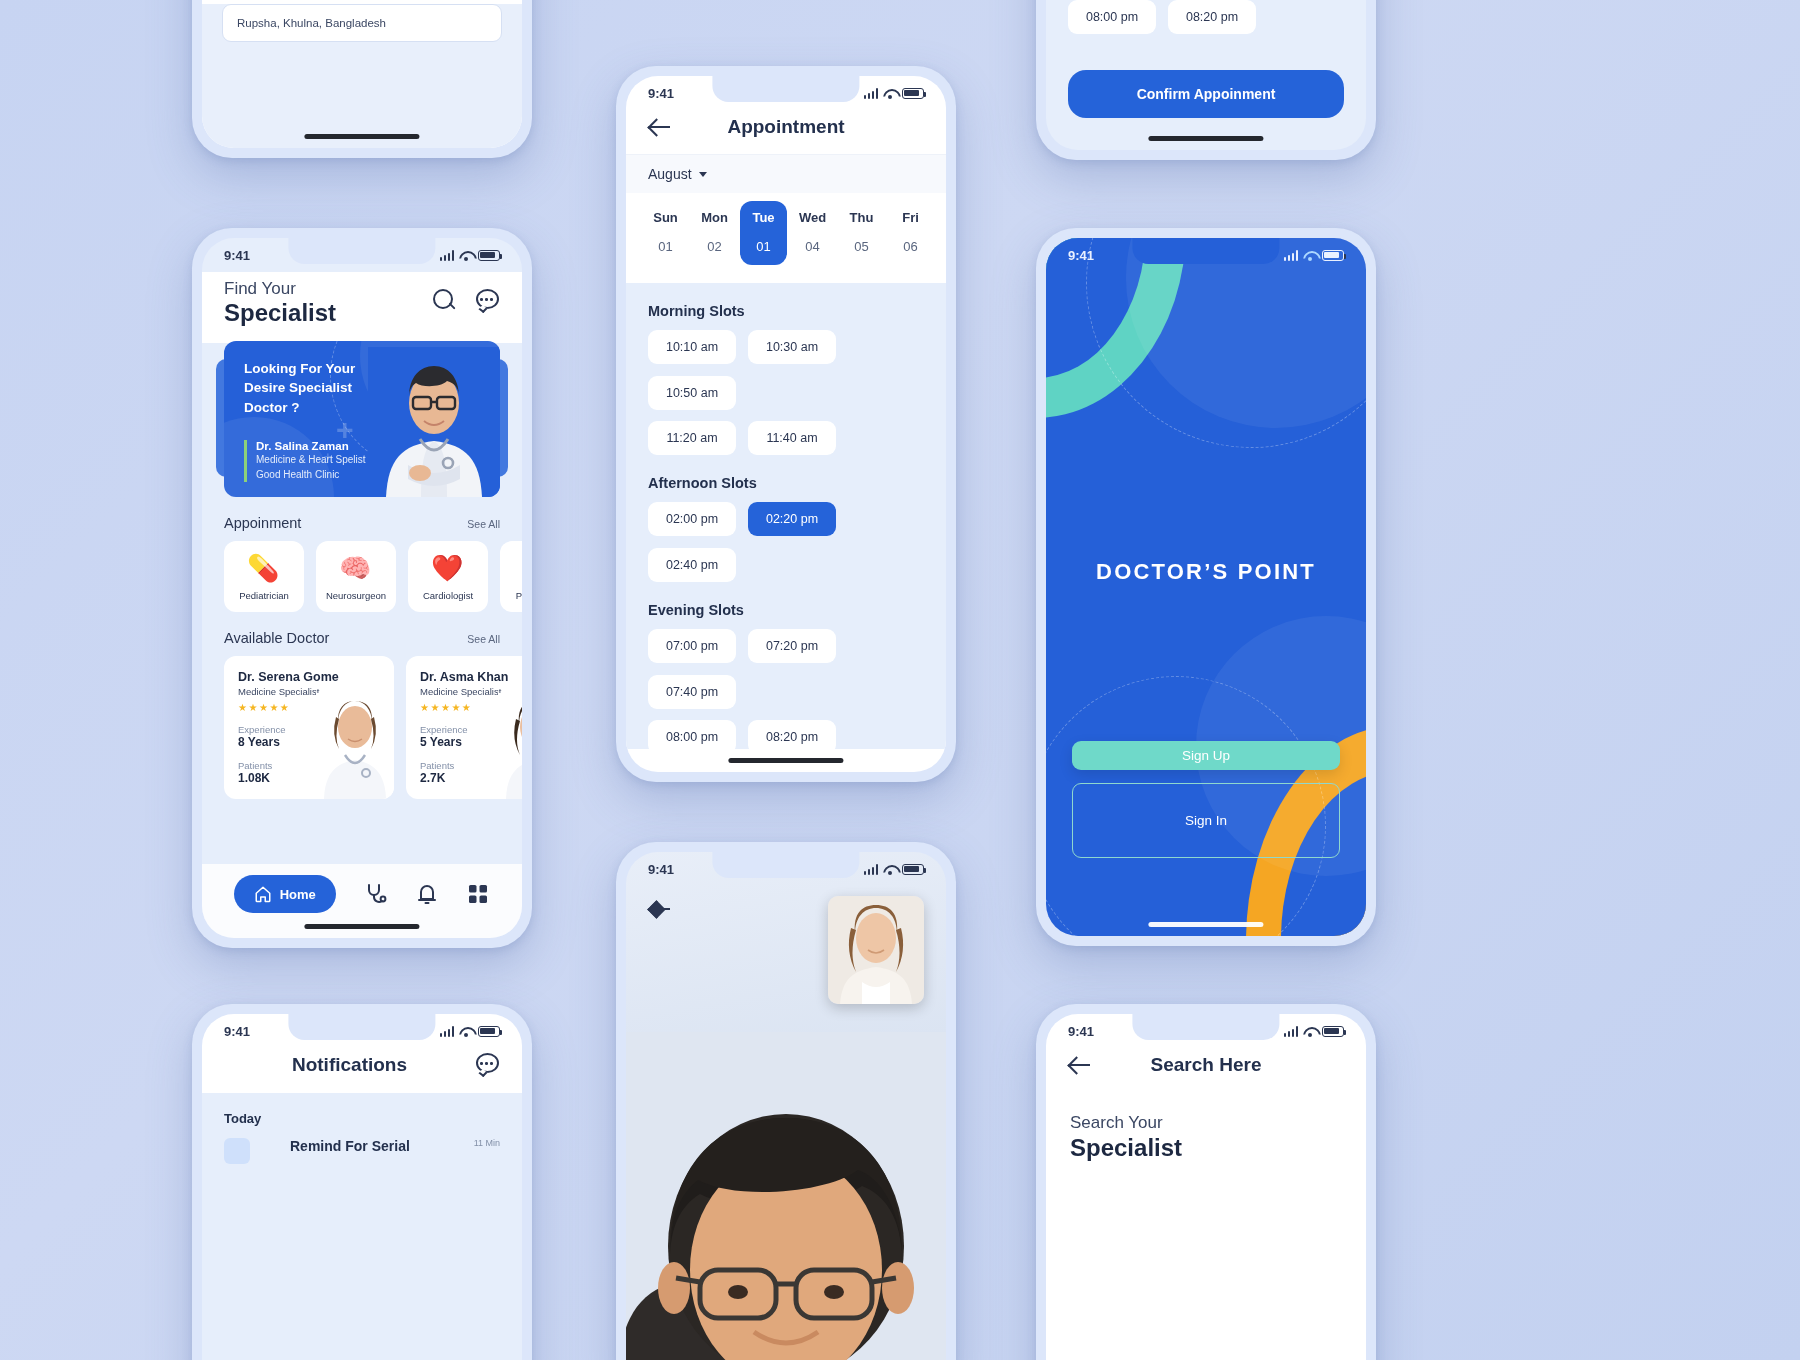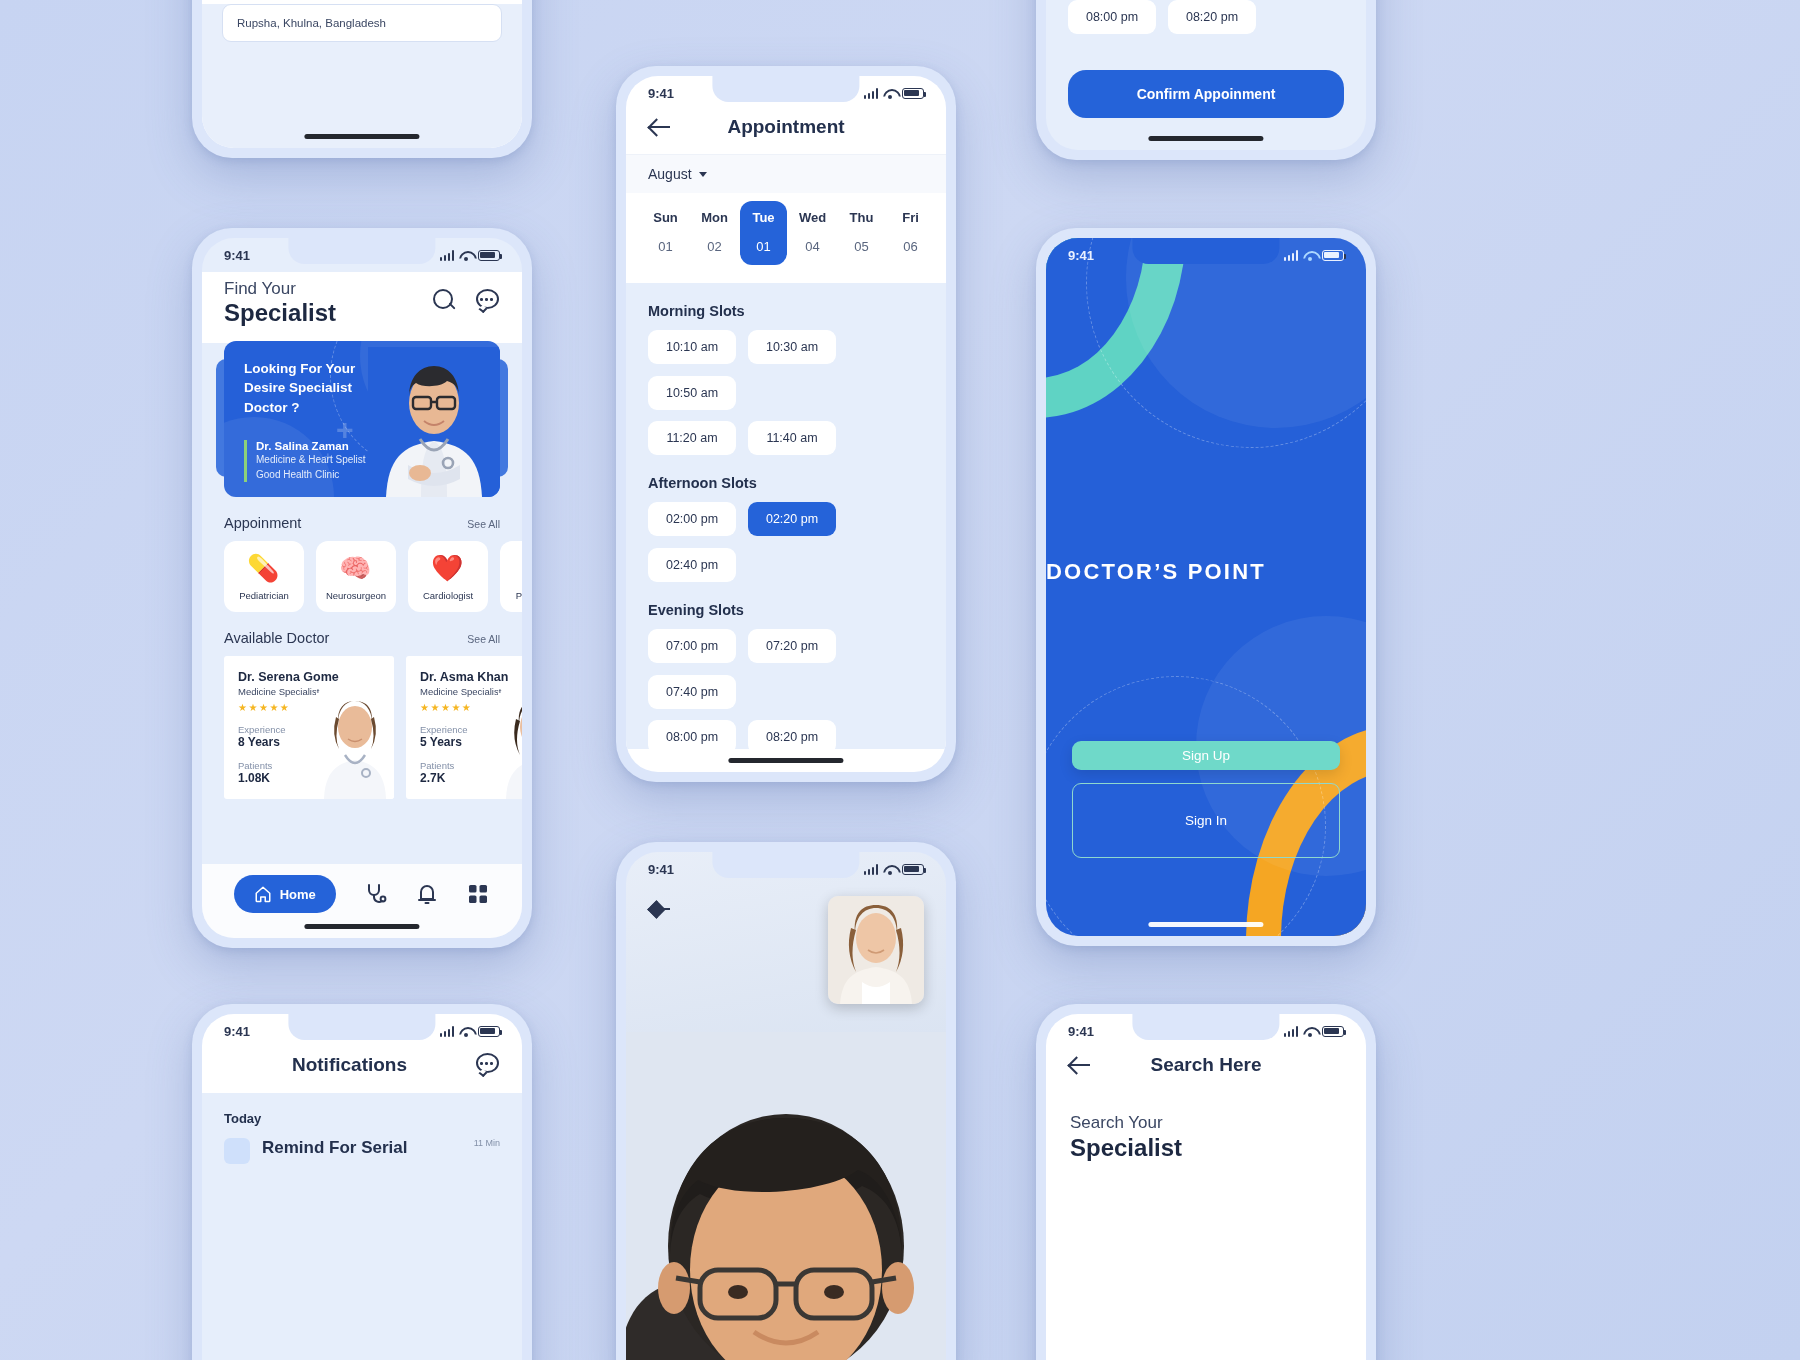--- a/index.html
+++ b/index.html
@@ -126,21 +126,21 @@
 
   .sec-head{display:flex;justify-content:space-between;align-items:baseline;padding:18px 22px 10px;}
   .sec-title{font-size:14.5px;color:#2b3652;font-weight:500;}
   .see-all{font-size:10.5px;color:#5a667f;cursor:pointer;}
   .cat-row{display:flex;gap:12px;padding:0 22px;overflow:hidden;}
   .cat{flex:0 0 80px;background:#fff;border-radius:12px;padding:14px 0 11px;text-align:center;cursor:pointer;}
   .cat .emo{font-size:26px;line-height:1;}
   .cat .lb{font-size:9.5px;color:#2b3652;margin-top:9px;}
 
   .doc-row{display:flex;gap:12px;padding:0 22px;overflow:hidden;}
-  .doccard{flex:0 0 170px;background:#fff;border-radius:3px;padding:14px 0 14px 14px;position:relative;overflow:hidden;cursor:pointer;}
+  .doccard{flex:0 0 170px;background:#fff;border-radius:12px;padding:14px 0 14px 14px;position:relative;overflow:hidden;cursor:pointer;}
   .dc-name{font-size:12.5px;font-weight:700;color:#1d2841;}
   .dc-spec{font-size:9.5px;color:#3b4763;margin-top:2px;}
   .stars{color:#f5b622;font-size:10px;letter-spacing:1.5px;margin-top:5px;}
   .dc-lbl{font-size:9.5px;color:#8390a8;margin-top:11px;}
   .dc-val{font-size:12px;font-weight:700;color:#1d2841;}
   .dc-img{position:absolute;right:0;bottom:0;width:78px;height:106px;}
 
   .tabbar{position:absolute;bottom:0;left:0;right:0;height:74px;background:#fbfcfe;
     display:flex;align-items:center;justify-content:space-around;padding:0 18px 14px;}
   .tab-home{display:flex;align-items:center;gap:8px;background:#2563d9;color:#fff;
@@ -153,21 +153,21 @@
   .sp-teal{position:absolute;left:-10px;top:-10px;width:150px;height:190px;background:#5fd3c4;
     border-bottom-right-radius:150px 190px;}
   .sp-teal2{position:absolute;left:-10px;top:-10px;width:110px;height:150px;background:#2560d8;
     border-bottom-right-radius:110px 150px;z-index:2;}
   .sp-orange{position:absolute;right:-30px;bottom:-20px;width:150px;height:230px;background:#f5a623;
     border-top-left-radius:160px 230px;}
   .sp-orange2{position:absolute;right:-30px;bottom:-20px;width:115px;height:185px;background:#2560d8;
     border-top-left-radius:130px 190px;z-index:2;}
   .sp-blob{position:absolute;border-radius:50%;background:rgba(255,255,255,.06);z-index:3;}
   .sp-dash{position:absolute;border:1px dashed rgba(255,255,255,.3);border-radius:50%;z-index:3;}
-  .sp-logo{position:absolute;top:46%;left:0;right:0;text-align:left;z-index:6;
+  .sp-logo{position:absolute;top:46%;left:0;right:0;text-align:center;z-index:6;
     color:#fff;font-size:22px;font-weight:700;letter-spacing:2.2px;}
   .sp-btns{position:absolute;left:26px;right:26px;bottom:78px;z-index:6;}
   .btn-signup{background:#6fd9c9;color:#fff;border:none;border-radius:9px;width:100%;
     padding:7px 0;font-size:13.5px;font-family:"Liberation Sans",sans-serif;cursor:pointer;
     box-shadow:0 5px 14px rgba(0,0,0,.12);}
   .btn-signin{background:transparent;color:#fff;border:1.4px solid #8fd8ce;border-radius:9px;
     width:100%;padding:29px 0;font-size:13.5px;margin-top:13px;
     font-family:"Liberation Sans",sans-serif;cursor:pointer;}
   .splash .homebar{background:#fff;opacity:.95;}
 
@@ -184,21 +184,21 @@
     margin-top:356px;font-size:11.5px;color:#3b4763;}
 
   
   #phone-notif{left:192px;top:1004px;width:340px;height:430px;}
   .notif-head{padding:4px 22px 16px;display:flex;align-items:center;background:#fff;}
   .notif-title{flex:1;text-align:center;font-size:19px;font-weight:700;color:#23304d;}
   .notif-body{background:#e6eefb;padding:18px 22px;height:100%;}
   .notif-day{font-size:13px;font-weight:700;color:#23304d;margin-bottom:12px;}
   .notif-item{display:flex;align-items:flex-start;gap:12px;}
   .notif-sq{width:26px;height:26px;background:#cfe0fb;border-radius:6px;flex:0 0 26px;}
-  .notif-tx{flex:1;font-size:17px;font-weight:700;color:#23304d;}
+  .notif-tx{flex:1;font-size:14px;font-weight:700;color:#23304d;margin-left:28px;}
   .notif-time{font-size:9px;color:#8390a8;}
 
   
   #phone-video{left:616px;top:842px;width:340px;height:560px;}
   .vid{position:relative;background:linear-gradient(170deg,#e8eef8 0%,#dbe4f2 40%,#cfd9ea 100%);height:100%;}
   .vid .back-arrow::before,.vid .back-arrow::after{background:#2b3652;border-color:#2b3652;}
   .vid-back{position:absolute;top:44px;left:22px;z-index:8;}
   .pip{position:absolute;right:22px;top:44px;width:96px;height:108px;border-radius:10px;
     overflow:hidden;z-index:8;box-shadow:0 4px 14px rgba(0,0,0,.2);}
   .face{position:absolute;left:0;right:0;bottom:0;height:360px;}

